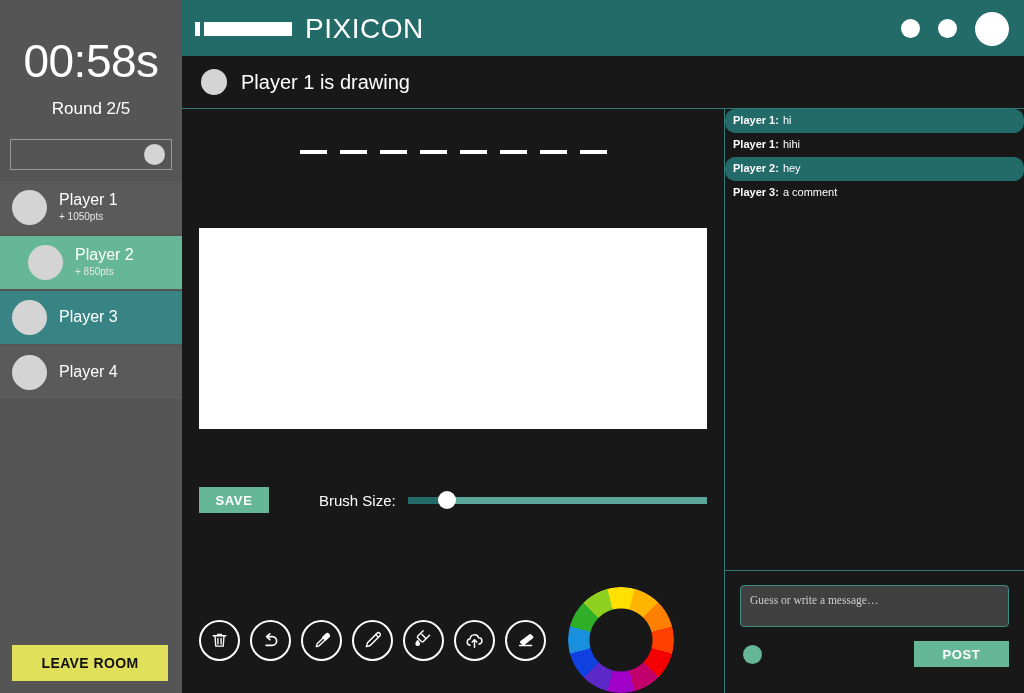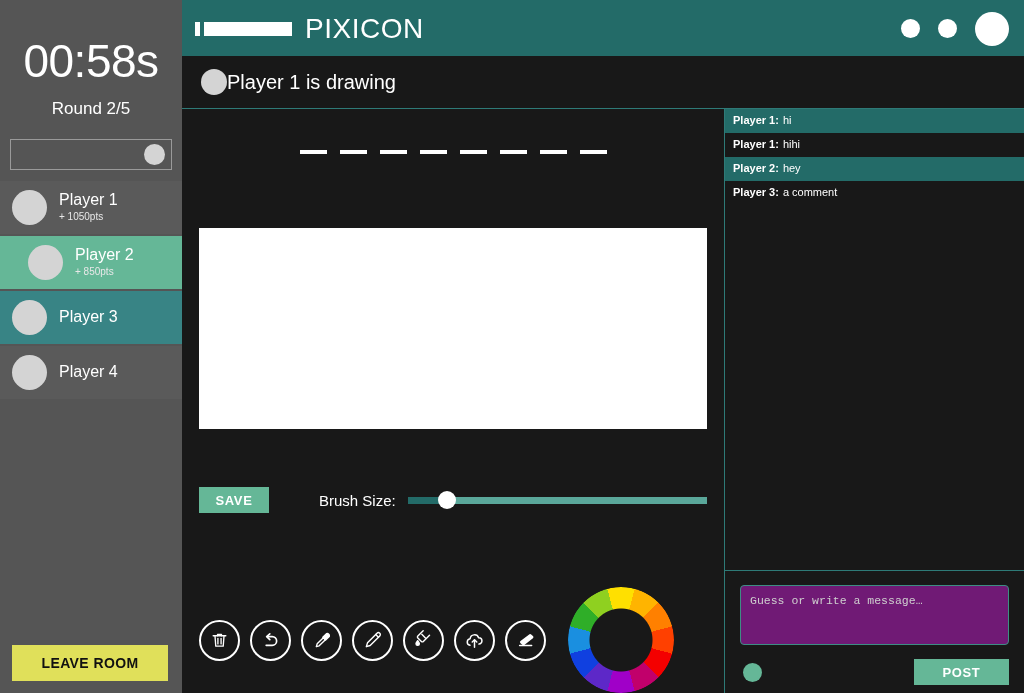--- a/index.html
+++ b/index.html
@@ -122,21 +122,21 @@
     height: 53px; flex: 0 0 53px;
     background: #181818;
     display: flex; align-items: center;
     padding-left: 19px;
     border-bottom: 1px solid #2e7a77;
   }
   .status-avatar {
     width: 26px; height: 26px; border-radius: 50%;
     background: #d4d4d4; flex: 0 0 26px;
   }
-  .status-text { color: #ffffff; font-size: 20px; }
+  .status-text { color: #ffffff; font-size: 20px; margin-left: 14px; }
 
   
   .lower { flex: 1 1 auto; display: flex; min-height: 0; }
 
   
   .stage {
     flex: 1 1 auto;
     position: relative;
     background: #181818;
     border-right: 1px solid #2e7a77;
@@ -208,39 +208,39 @@
     min-height: 0;
   }
   .chat-messages { flex: 1 1 auto; overflow: hidden; }
   .chat-msg {
     padding: 4px 8px;
     font-size: 11px;
     color: #ffffff;
     background: #181818;
     line-height: 1.45;
     min-height: 23px;
-    display: flex; align-items: center;
+    display: flex; align-items: center; border-radius: 10px;
   }
   .chat-msg.hl { background: #236b68; }
   .chat-msg .who { font-weight: bold; margin-right: 4px; }
   .chat-compose {
     flex: 0 0 123px;
     border-top: 1px solid #2e7a77;
     padding: 14px 15px 0 15px;
     display: flex; flex-direction: column;
   }
   .compose-box {
-    height: 60px;
+    height: 42px;
     border: 1px solid #3e8d84;
     border-radius: 4px;
-    background: #701a75;
+    background: #404040;
     color: #cfcfcf;
     font-size: 11.5px;
     padding: 8px 9px;
-    font-family: Liberation Mono, monospace;
+    font-family: Liberation Serif, serif;
     resize: none; outline: none;
   }
   .compose-box::placeholder { color: #cfcfcf; }
   .compose-row {
     display: flex; align-items: center;
     margin-top: 14px;
   }
   .compose-knob {
     width: 19px; height: 19px; border-radius: 50%;
     background: #65b797; margin-left: 3px;

